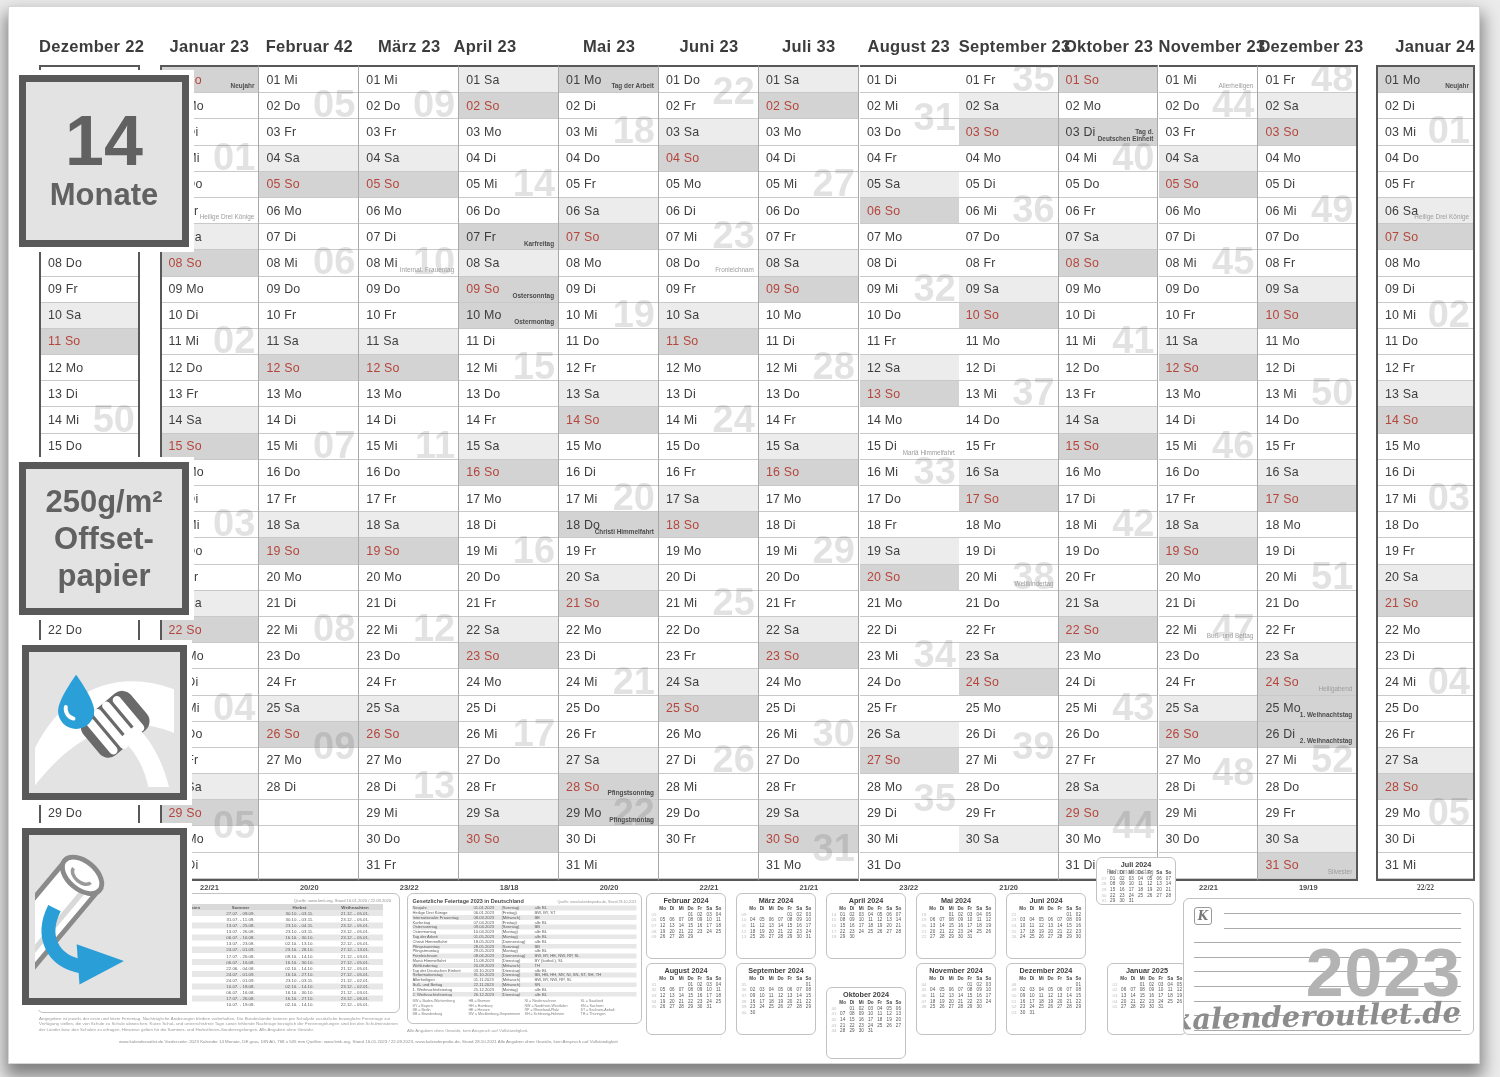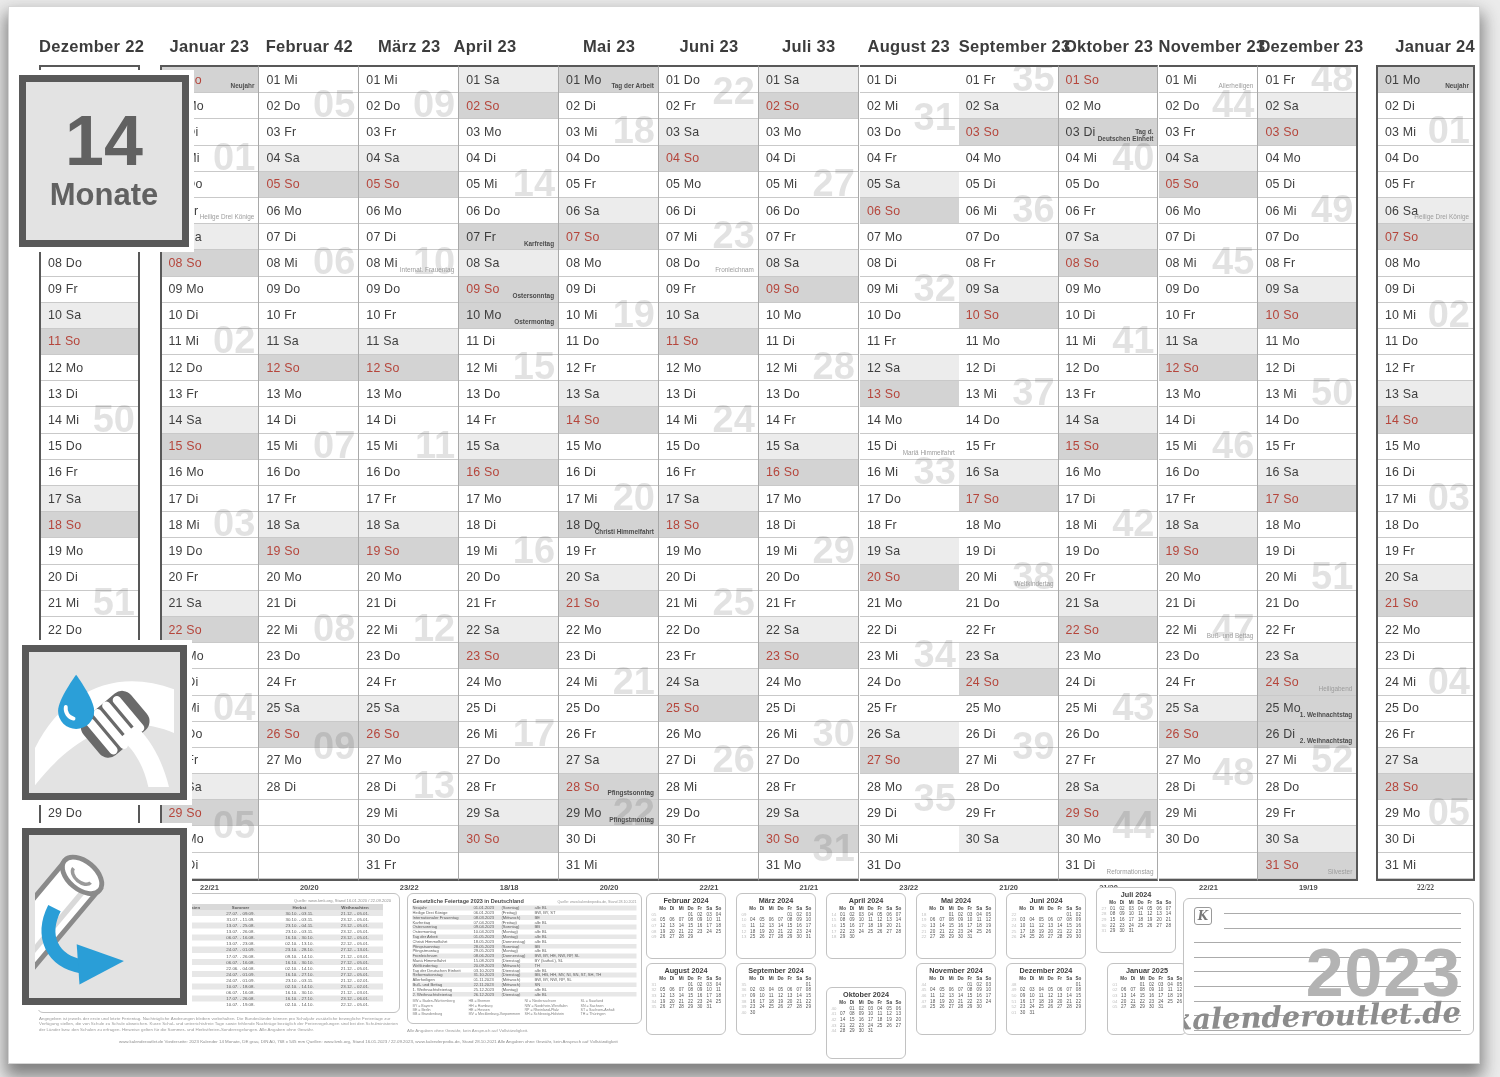--- a/index.html
+++ b/index.html
@@ -2106,21 +2106,21 @@
               <span>24</span>
               <span>25</span>
               <span>26</span>
               <span>27</span>
               <span>28</span>
               <span>29</span>
               <span>30</span>
             </div>
           </div>
         </div>
-        <div class="mini" style="left: 1087px; top: 880px; width: 80px; height: 66px;">
+        <div class="mini" style="left: 1087px; top: 850px; width: 80px; height: 48px;">
           <div class="mini-in micro">
             <div class="mini-title">Juli 2024</div>
             <div class="mini-row">
               <span></span>
               <span class="mh">Mo</span>
               <span class="mh">Di</span>
               <span class="mh">Mi</span>
               <span class="mh">Do</span>
               <span class="mh">Fr</span>
               <span class="mh">Sa</span>
@@ -2607,20 +2607,25 @@
       <div class="bsite">kalenderoutlet.de</div>
     </div>
 
     <div class="fineprint fp-ferien">Angegeben ist jeweils der erste und letzte Ferientag. Nachträgliche Änderungen bleiben vorbehalten. Die Bundesländer können pro Schuljahr zusätzliche bewegliche Ferientage zur Verfügung stellen, die von Schule zu Schule abweichen. Kurze Schul- und unterrichtsfreie Tage sowie fehlende Nachträge bezüglich der Ferienregelungen sind bei den Schulministerien der Länder bzw. den Schulen zu erfragen. Hinweise gelten für die Sommer- und Herbstferien-Sonderregelungen. Alle Angaben ohne Gewähr.</div>
     <div class="fineprint fp-feier">Alle Angaben ohne Gewähr, kein Anspruch auf Vollständigkeit.</div>
     <div class="fineprint fp-bottom">www.kalenderoutlet.de      Vorderseite: 2023 Kalender 14 Monate, DE grau, DIN A0, 768 x 545 mm      Quellen: www.kmk.org, Stand 16.01.2023 / 22.09.2023, www.kalenderpedia.de, Stand 28.10.2021      Alle Angaben ohne Gewähr, kein Anspruch auf Vollständigkeit</div>
 
     <div class="badge b1">
       <div class="b1a">14</div>
       <div class="b1b">Monate</div>
+    </div>
+    <div class="badge b3">
+      <div class="b3a">250g/m²</div>
+      <div class="b3a">Offset-</div>
+      <div class="b3a">papier</div>
     </div>
     <div class="badge b4">
       <svg viewBox="0 0 100 100">
         <path d="M-5,72 C18,24 62,6 108,26 L108,60 C66,40 28,58 -5,100 Z" fill="#ffffff"></path>
         <rect x="34" y="33" width="48" height="37" rx="9" fill="#6a6a6a" transform="rotate(-40 58 51)"></rect>
         <g transform="rotate(-40 58 51)" stroke="#ffffff" stroke-width="6.5" stroke-linecap="round">
           <line x1="44" y1="38" x2="44" y2="66"></line>
           <line x1="53" y1="36" x2="53" y2="68"></line>
           <line x1="62" y1="36" x2="62" y2="68"></line>
           <line x1="71" y1="38" x2="71" y2="66"></line>

